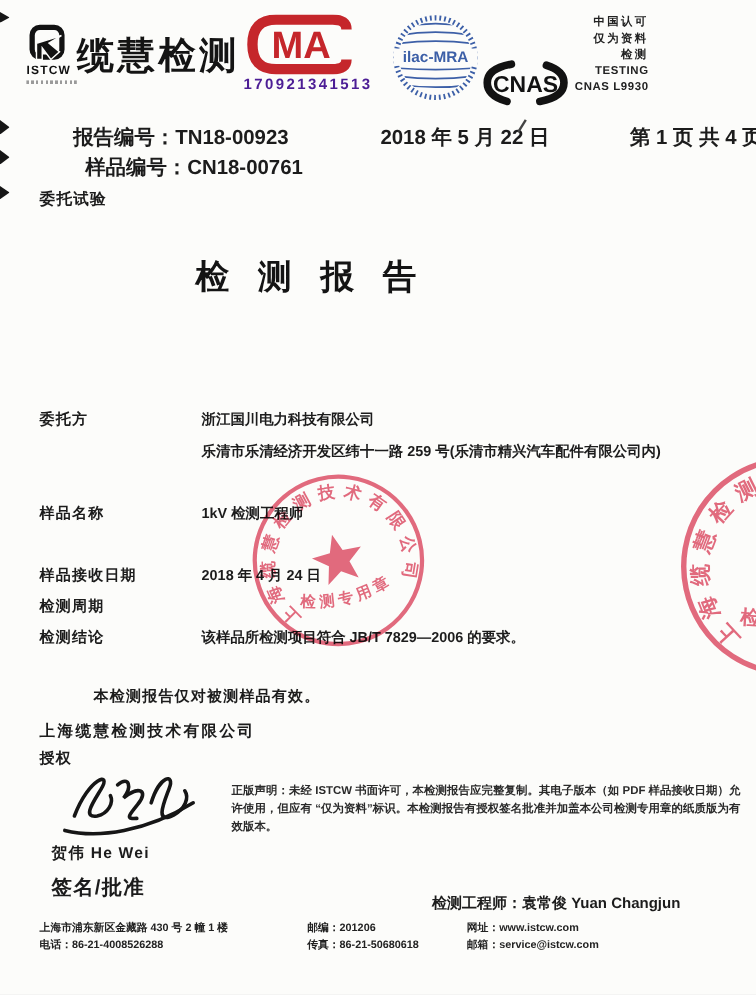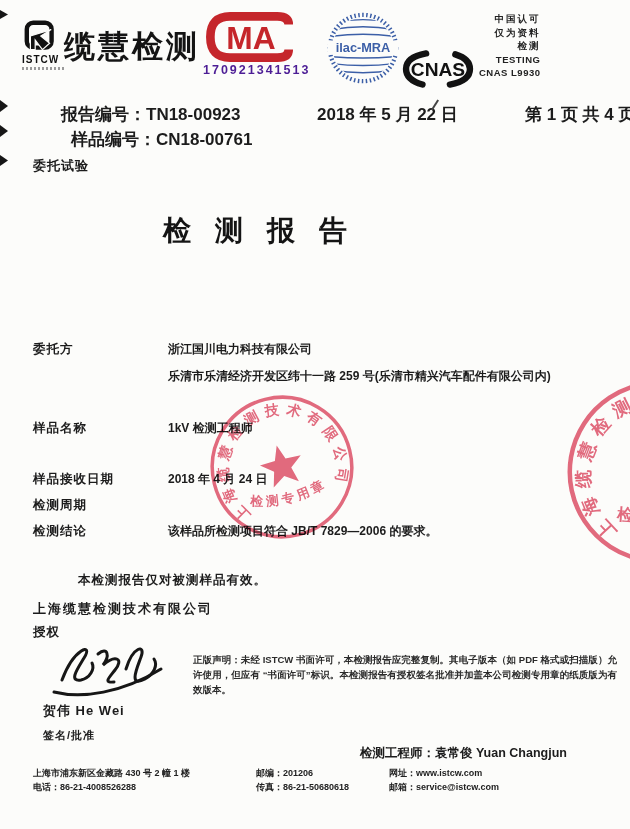--- a/index.html
+++ b/index.html
@@ -27,21 +27,21 @@
   .stamp{position:absolute;color:#de4a64;opacity:.82;mix-blend-mode:multiply;pointer-events:none;}
   .stamp-main{left:207px;top:392px;transform:rotate(-14deg);}
   .stamp-edge{left:563px;top:376px;transform:rotate(-12deg);}
   
   .validity{left:33px;top:572px;font-size:12.5px;font-weight:700;letter-spacing:1px;margin-left:45px;}
   .company{left:33px;top:600px;font-size:13px;font-weight:700;letter-spacing:2px;}
   .authorize{left:33px;top:624px;font-size:12.5px;font-weight:700;letter-spacing:1px;}
   .notice{position:absolute;left:193px;top:652px;width:424px;font-size:9.5px;font-weight:700;
           line-height:15px;color:#2a2a2a;white-space:normal;text-align:justify;}
   .approver{left:43px;top:702px;font-size:13px;font-weight:700;letter-spacing:1px;}
-  .role{left:43px;top:728px;font-size:11px;font-weight:700;letter-spacing:1px;}
+  .role{left:43px;top:728px;font-size:17px;font-weight:700;letter-spacing:1px;}
   .engineer{left:360px;top:745px;font-size:12.5px;font-weight:700;}
   
   .ft{font-size:9px;font-weight:700;color:#222;}
   
   .edge-mark{position:absolute;left:0;width:8px;background:#161616;
              clip-path:polygon(0 0,100% 50%,0 100%);}
   .pen-slash{position:absolute;left:429px;top:104px;width:12px;height:2px;background:#444;
              transform:rotate(-58deg);}
 </style>
 </head>
@@ -163,21 +163,21 @@
 
   <svg class="abs" style="left:48px;top:636px" width="120" height="64" viewBox="0 0 120 64">
     <g fill="none" stroke="#161616" stroke-width="3" stroke-linecap="round">
       <path d="M14,44 C26,12 46,6 36,22 C30,32 20,46 33,44 C42,42 47,33 44,27"></path>
       <path d="M50,18 C60,10 62,20 55,29 C68,18 76,23 67,34 C61,42 55,47 66,46"></path>
       <path d="M78,33 C85,10 98,8 93,21 C89,32 80,52 97,43 C106,38 110,29 106,23"></path>
       <path d="M6,56 C34,63 74,57 113,33"></path>
     </g>
   </svg>
 
-  <div class="notice">正版声明：未经 ISTCW 书面许可，本检测报告应完整复制。其电子版本（如 PDF 格式或扫描版）允许使用，但应有 “书面许可”标识。本检测报告有授权签名批准并加盖本公司检测专用章的纸质版为有效版本。</div>
+  <div class="notice">正版声明：未经 ISTCW 书面许可，本检测报告应完整复制。其电子版本（如 PDF 样品接收日期）允许使用，但应有 “仅为资料”标识。本检测报告有授权签名批准并加盖本公司检测专用章的纸质版为有效版本。</div>
 
   <div class="abs approver">贺伟  He Wei</div>
   <div class="abs role">签名/批准</div>
   <div class="abs engineer">检测工程师：袁常俊 Yuan  Changjun</div>
 
   <div class="abs ft" style="left:33px;top:767px">上海市浦东新区金藏路 430 号 2 幢 1 楼</div>
   <div class="abs ft" style="left:33px;top:781px">电话：86-21-4008526288</div>
   <div class="abs ft" style="left:256px;top:767px">邮编：201206</div>
   <div class="abs ft" style="left:256px;top:781px">传真：86-21-50680618</div>
   <div class="abs ft" style="left:389px;top:767px">网址：www.istcw.com</div>

